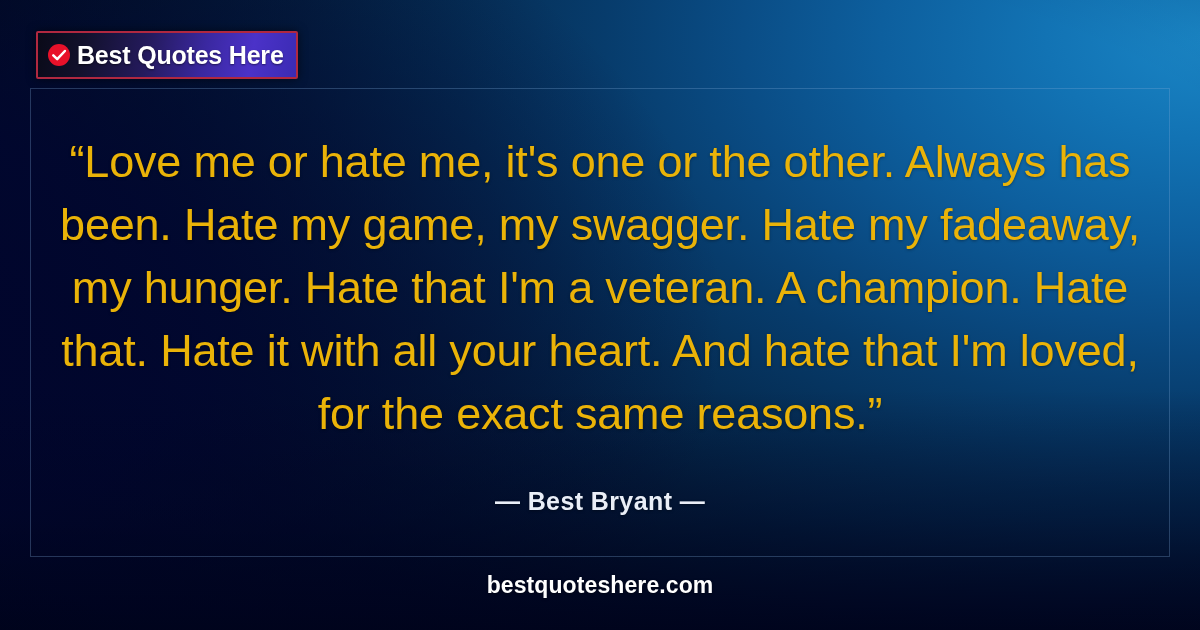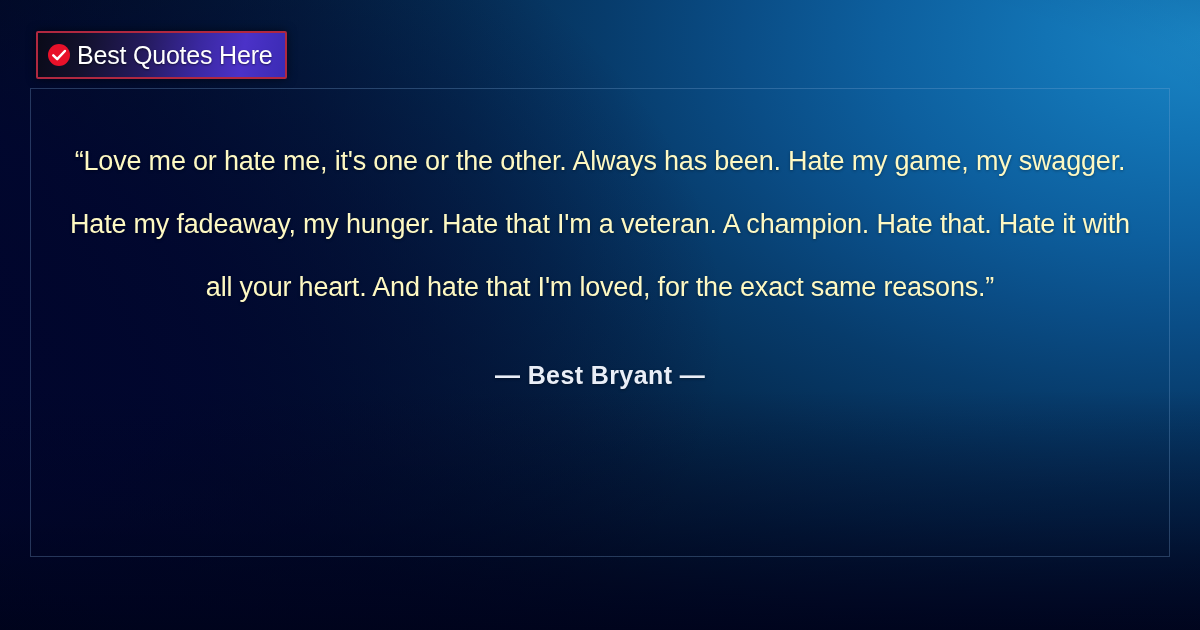--- a/index.html
+++ b/index.html
@@ -86,21 +86,21 @@
   }
   .check-icon {
     width: 24px;
     height: 24px;
     flex: 0 0 auto;
     display: block;
   }
   .brand-text {
     color: #ffffff;
     font-size: 25px;
-    font-weight: 400;
+    font-weight: 700;
     letter-spacing: -0.2px;
     line-height: 1;
     white-space: nowrap;
     text-shadow: 0 1px 2px rgba(0,0,0,0.5);
   }
 
   
   .inner-frame {
     position: absolute;
     left: 30px;
@@ -114,22 +114,22 @@
 
   
   .quote-wrap {
     position: absolute;
     left: 60px;
     top: 130px;
     width: 1080px;
     text-align: center;
   }
   .quote-text {
-    color: #fef9c3;
-    font-size: 27px;
+    color: #eab308;
+    font-size: 45px;
     font-weight: 400;
     line-height: 63px;
     letter-spacing: -0.2px;
     margin: 0;
     text-shadow: 0 1px 3px rgba(0,0,0,0.35);
   }
   .attribution {
     margin-top: 42px;
     color: #e9eef7;
     font-size: 25px;
@@ -170,14 +170,15 @@
     <span class="brand-text">Best Quotes Here</span>
   </div>
 
   <div class="inner-frame"></div>
 
   <div class="quote-wrap">
     <p class="quote-text">“Love me or hate me, it's one or the other. Always has been. Hate my game, my swagger. Hate my fadeaway, my hunger. Hate that I'm a veteran. A champion. Hate that. Hate it with all your heart. And hate that I'm loved, for the exact same reasons.”</p>
     <div class="attribution">— Best Bryant —</div>
   </div>
 
+  <div class="footer">bestquoteshere.com</div>
 
 </div>
 
 </body></html>

